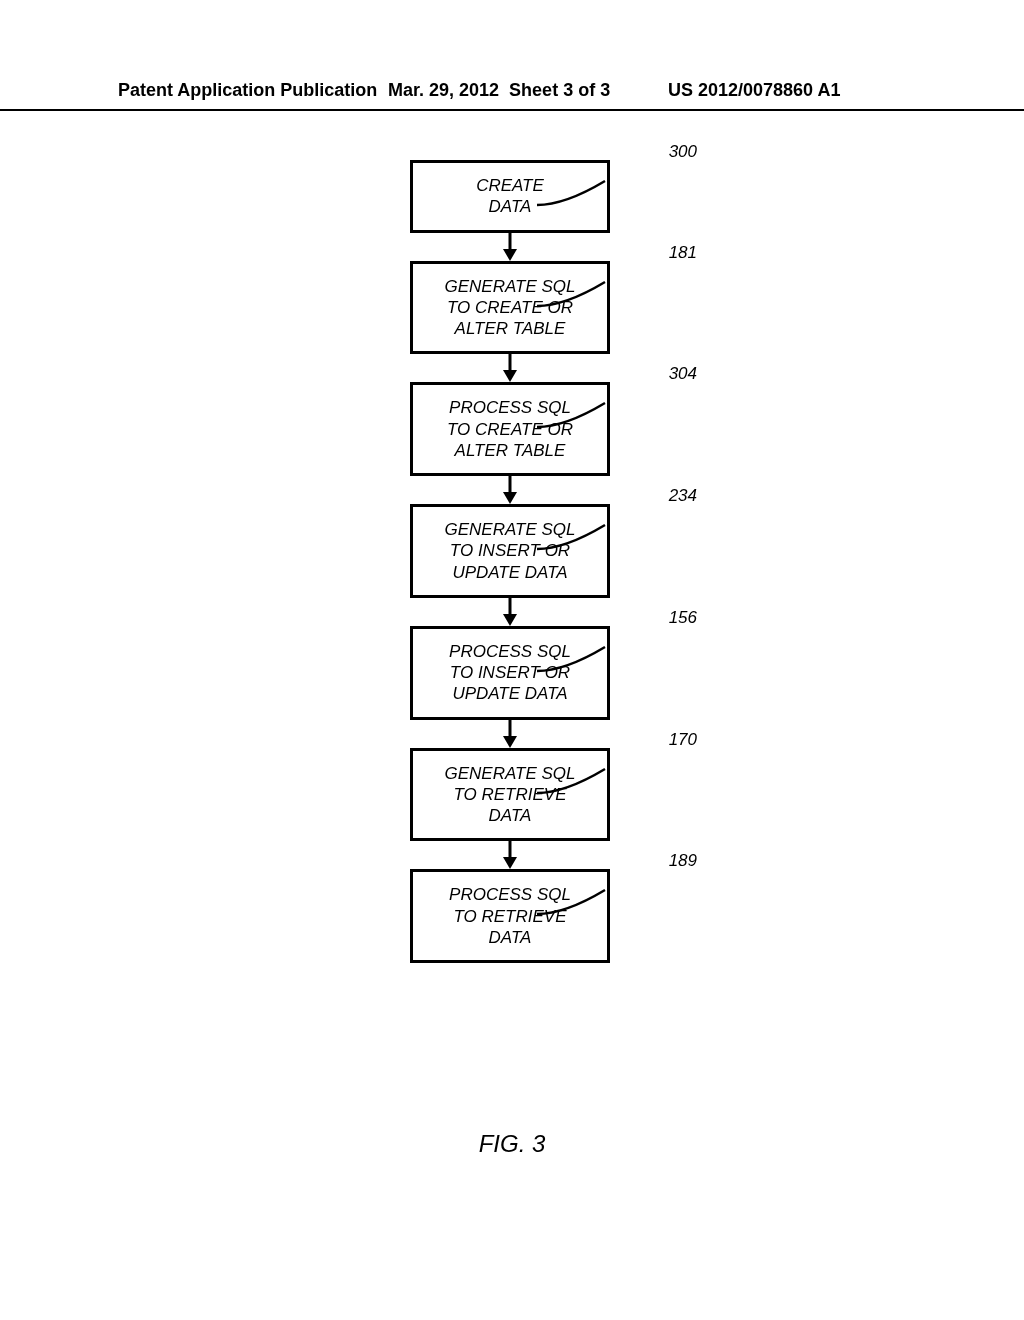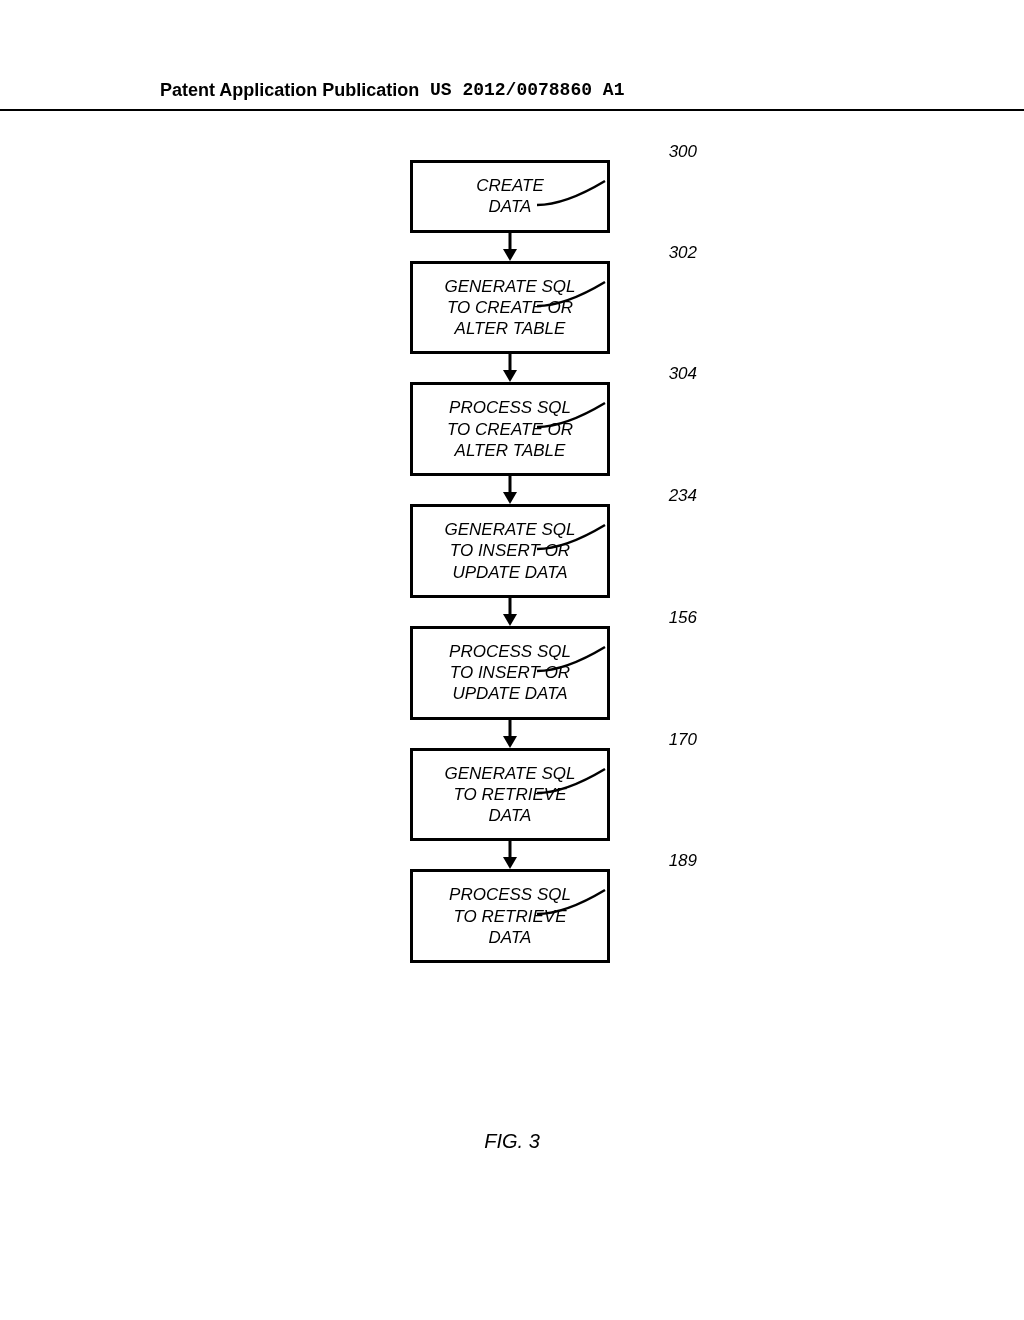--- a/index.html
+++ b/index.html
@@ -19,23 +19,23 @@
       border-bottom: 2px solid black;
       padding-bottom: 8px;
     }
     .header-row {
       display: flex;
       width: 880px;
       margin-left: 118px;
       font-size: 18px;
       font-weight: bold;
     }
-    .header-left { flex: 0 0 auto; width: 270px; margin-left: 42px; }
+    .header-left { flex: 0 0 auto; width: 270px; }
     .header-mid { flex: 0 0 auto; width: 280px; }
-    .header-right { flex: 0 0 auto; font-family: Liberation Mono, monospace; }
+    .header-right { flex: 0 0 auto; }
     .flowchart {
       position: absolute;
       top: 160px;
       left: 310px;
       width: 400px;
     }
     .step {
       position: relative;
       margin: 0 auto;
     }
@@ -83,29 +83,32 @@
       width: 20px;
       height: 28px;
     }
     .figcap {
       position: absolute;
       top: 1130px;
       left: 0;
       width: 1024px;
       text-align: center;
       font-style: italic;
-      font-size: 20px;
+      font-size: 24px;
     }
   </style>
 </head>
 <body>
 
 <div class="header">
   <div class="header-row">
     <span class="header-left">Patent Application Publication</span>
+    <span class="header-mid">
+      <span>Mar. 29, 2012</span>&nbsp;&nbsp;<span>Sheet 3 of 3</span>
+    </span>
     <span class="header-right">US 2012/0078860 A1</span>
   </div>
 </div>
 
 <div class="flowchart">
 
   <div class="step">
     <div class="box">
       <span class="ref-label">300</span>
       <span class="leader"><svg viewBox="0 0 80 30">
@@ -117,21 +120,21 @@
   </div>
   <div class="arrow-down">
       <svg viewBox="0 0 20 28">
         <line x1="10" y1="0" x2="10" y2="18" stroke="black" stroke-width="3"></line>
         <polygon points="10,28 3,16 17,16" fill="black"></polygon>
       </svg>
     </div>
 
   <div class="step">
     <div class="box">
-      <span class="ref-label">302</span>
+      <span class="ref-label">181</span>
       <span class="leader"><svg viewBox="0 0 80 30">
             <path d="M2 28 Q 30 28 70 4" stroke="black" stroke-width="2.5" fill="none"></path>
           </svg></span>
       <span>GENERATE SQL</span><br>
       <span>TO CREATE OR</span><br>
       <span>ALTER TABLE</span>
     </div>
   </div>
   <div class="arrow-down">
       <svg viewBox="0 0 20 28">

